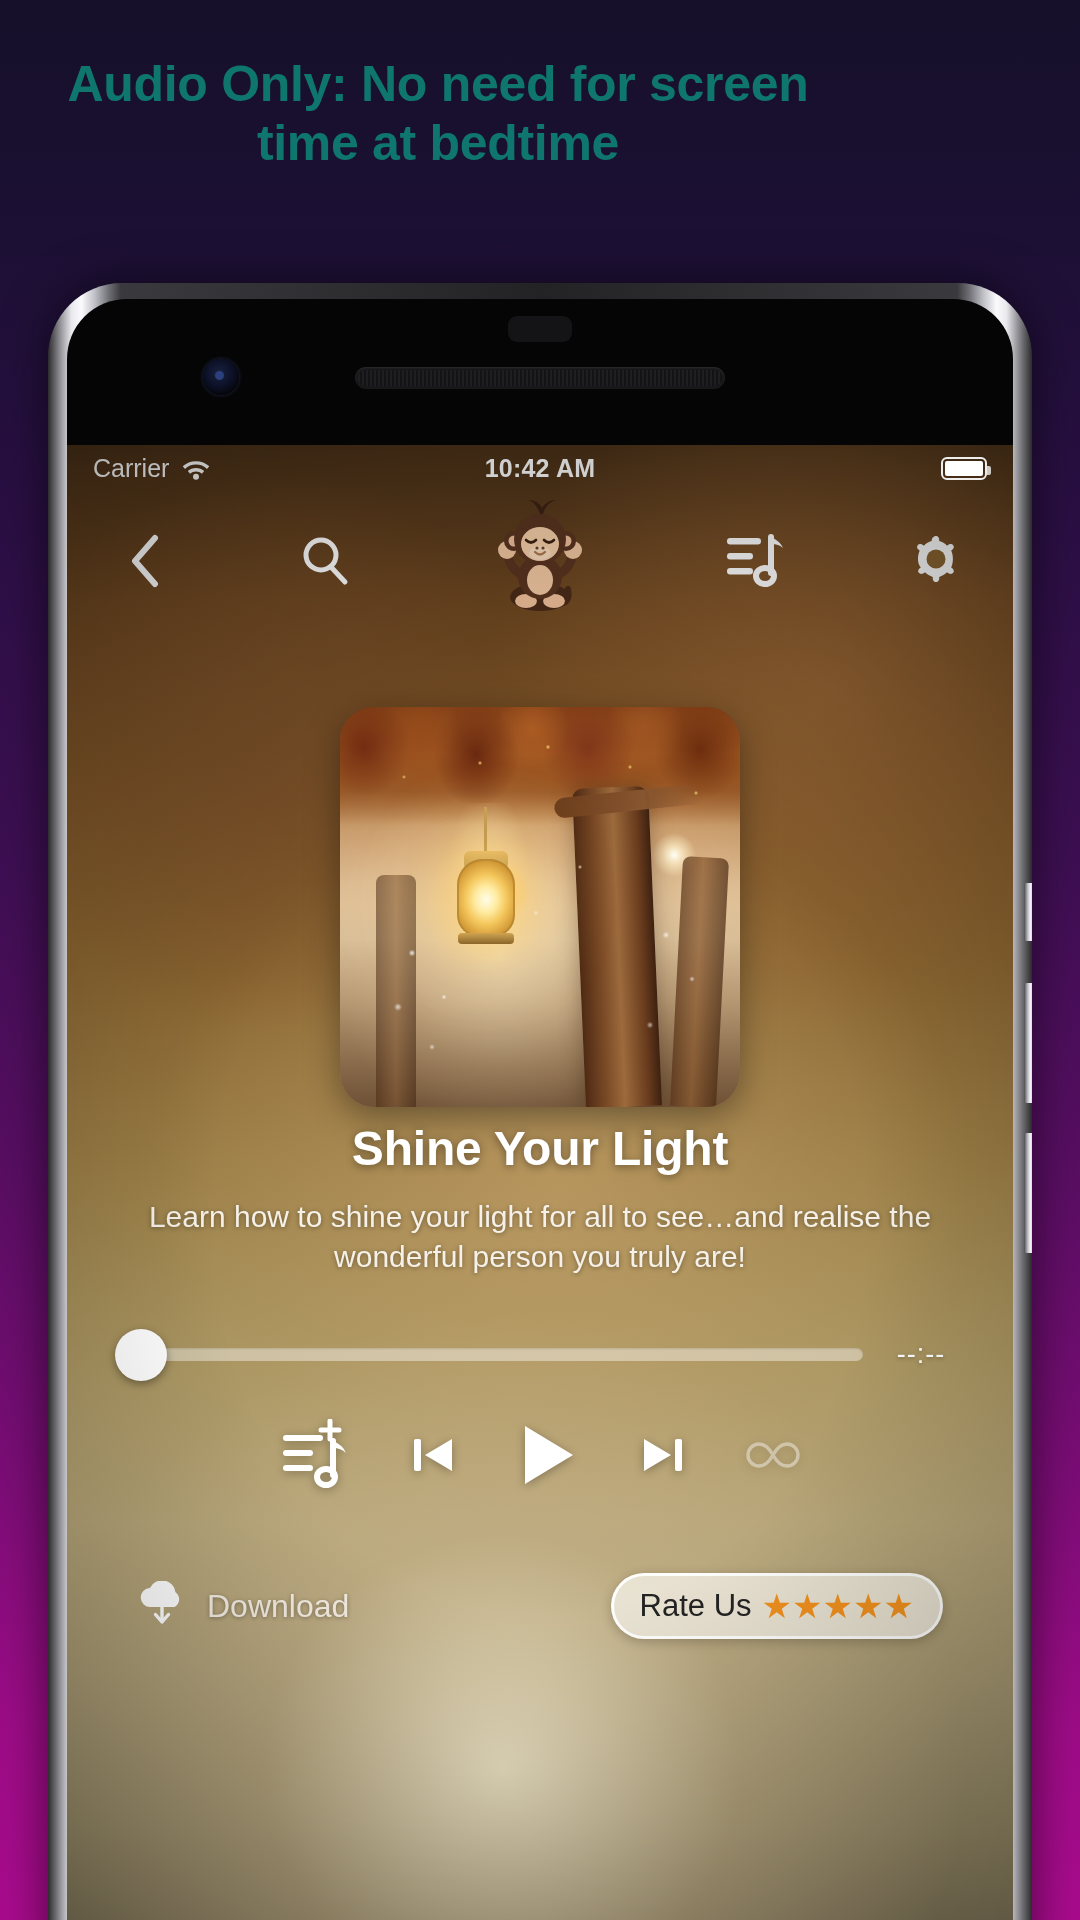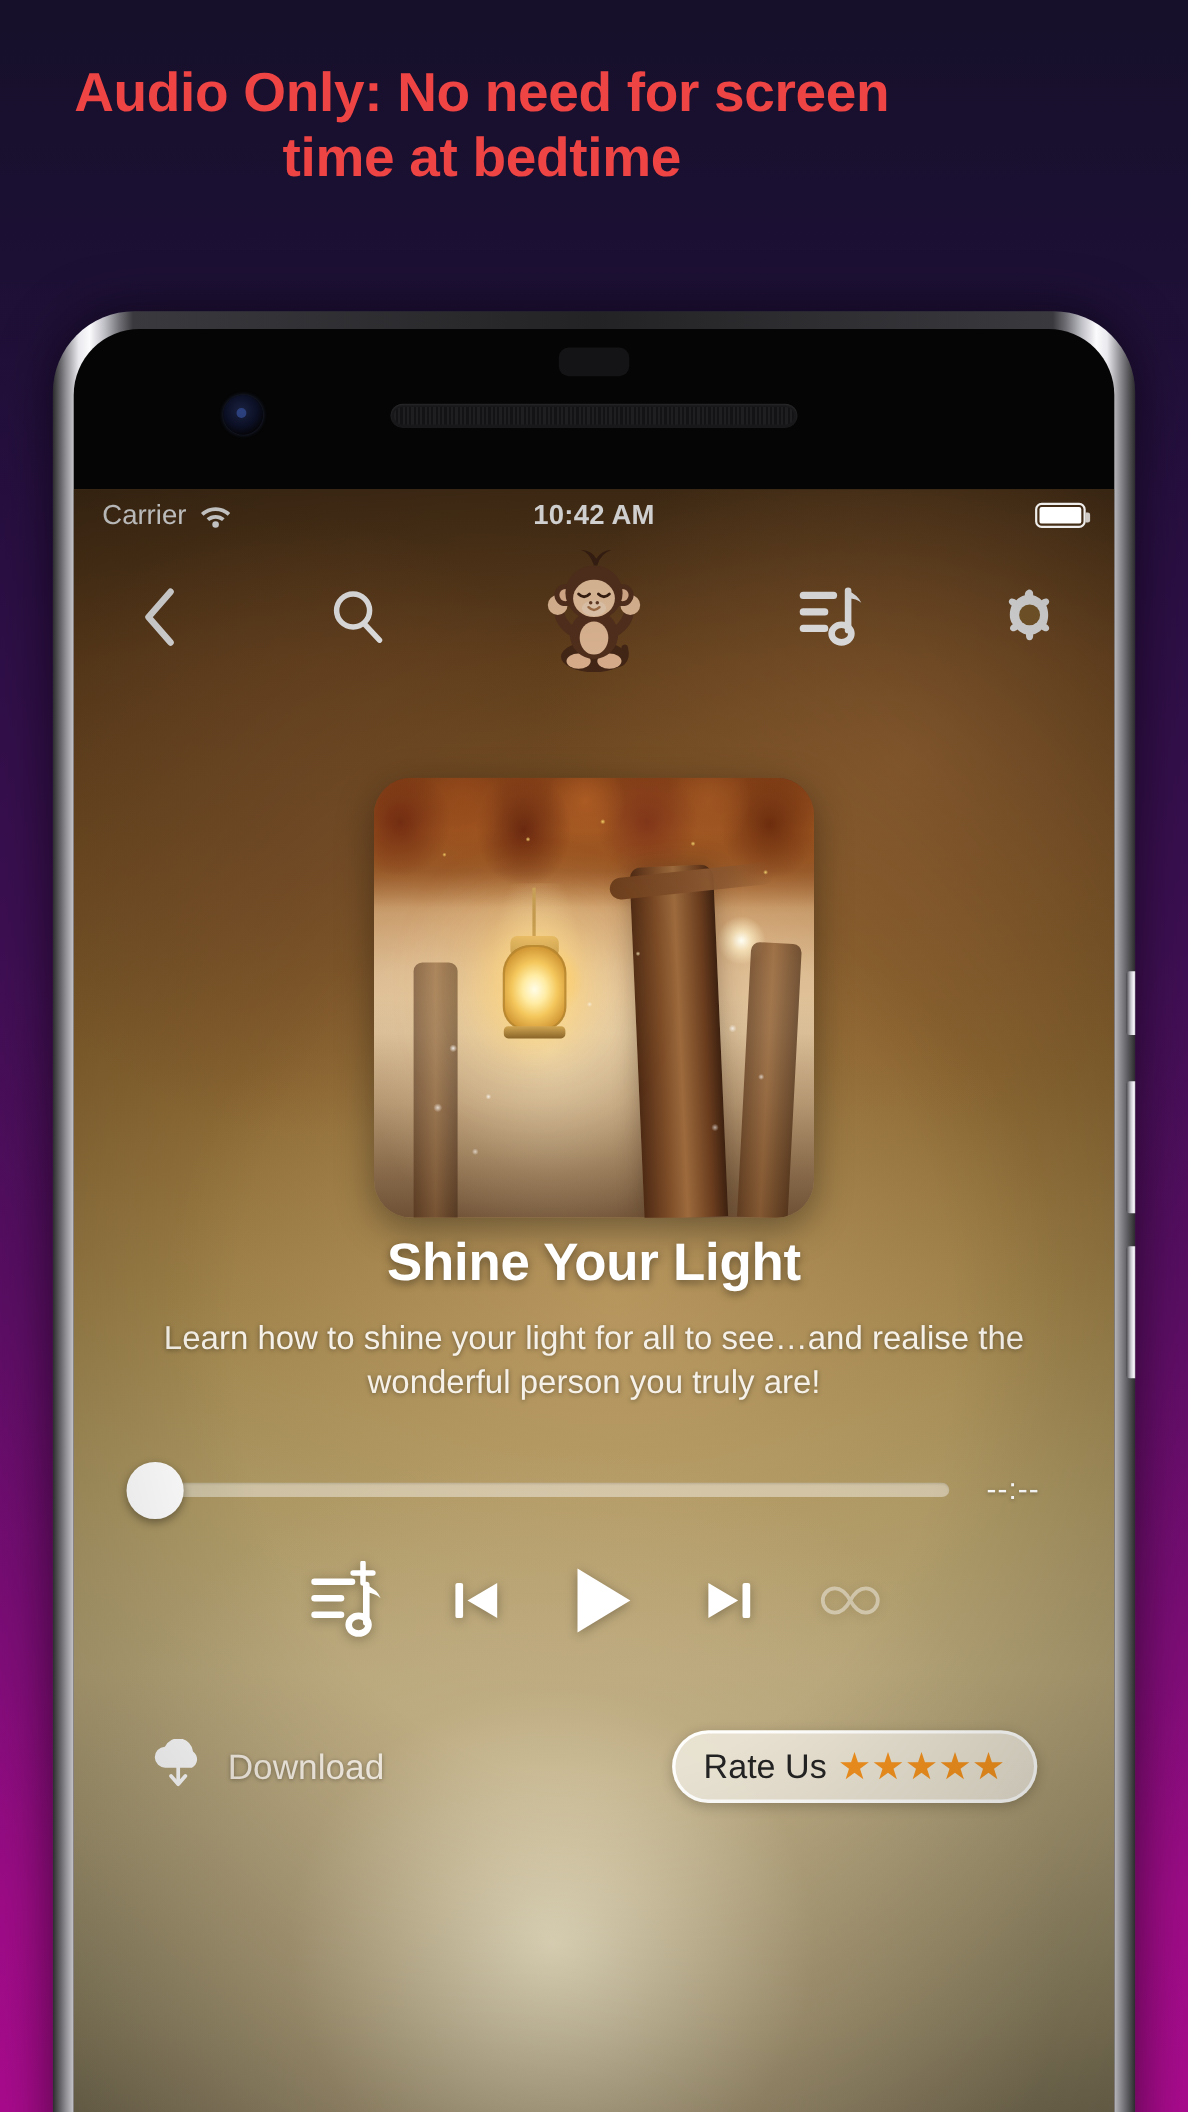--- a/index.html
+++ b/index.html
@@ -11,21 +11,21 @@
     background:linear-gradient(180deg,
       #16102a 0%, #1b1033 11%, #2a0f43 27%,
       #3d0f52 45%, #5a0e63 62%, #7d0d77 78%,
       #9c0c86 90%, #a80b8c 100%);
     position:relative;
   }
 
   
   .headline {
     position:absolute; top:55px; left:0; width:876px;
-    text-align:center; color:#ef4444;
+    text-align:center; color:#0f766e;
     font-size:50px; font-weight:700; line-height:1.18;
     letter-spacing:-0.3px;
     padding:0 60px;
   }
 
   
   .phone {
     position:absolute; top:283px; left:48px;
     width:984px; height:1700px;
     border-radius:74px 74px 0 0;

